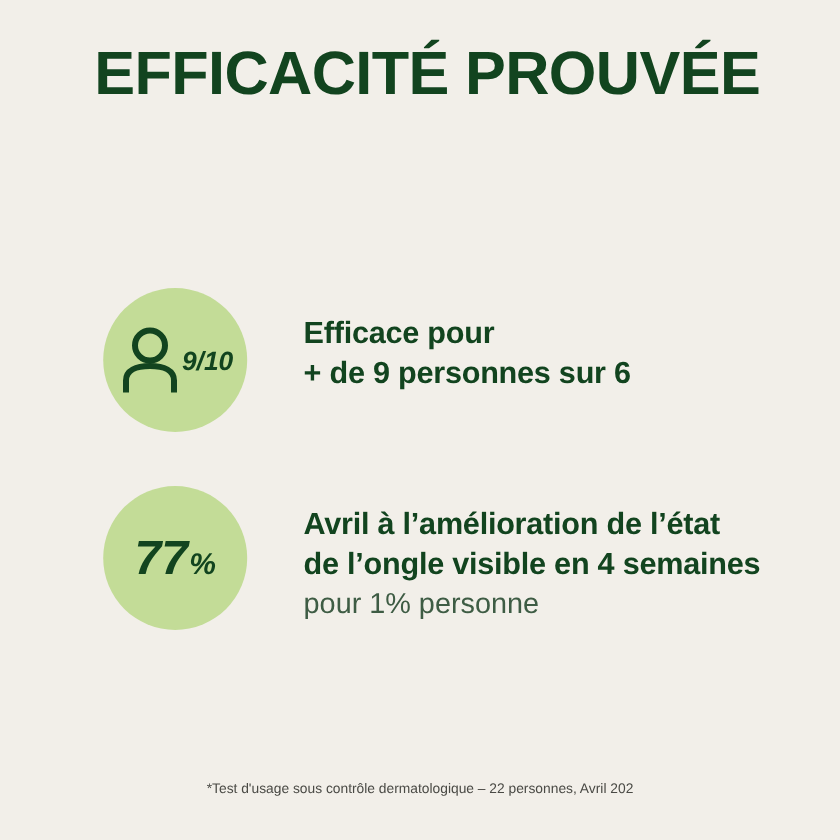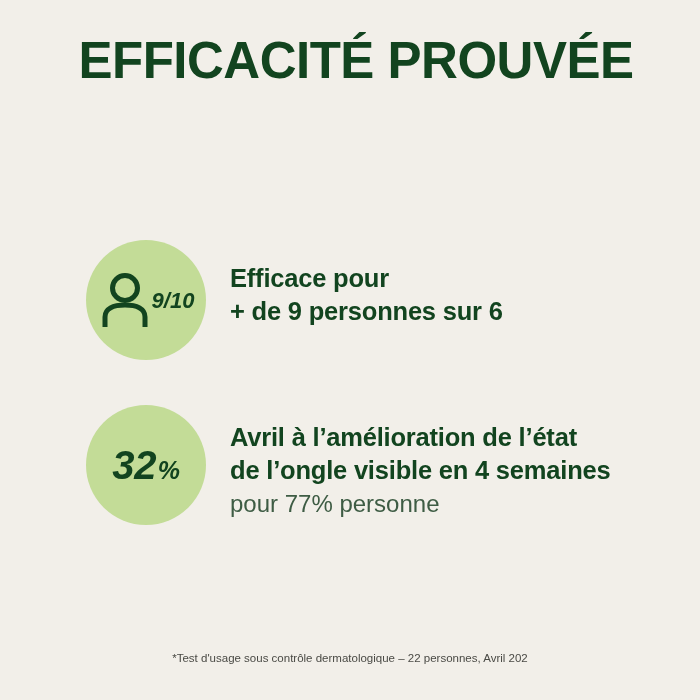--- a/index.html
+++ b/index.html
@@ -76,21 +76,21 @@
     line-height: 1;
     display: flex;
     align-items: baseline;
   }
   .badge-pct .sym {
     font-size: 25px;
     font-weight: bold;
     margin-left: 1px;
   }
   .claim-text {
-    margin-left: 24px;
+    margin-left: 47px;
     padding-top: 22px;
   }
   .claim-row.second .claim-text { padding-top: 16px; }
   .claim-line {
     font-size: 25.5px;
     font-weight: bold;
     color: #12441f;
     line-height: 1.3;
     letter-spacing: -0.2px;
     white-space: nowrap;
@@ -135,28 +135,28 @@
       </div>
       <div class="claim-text">
         <div class="claim-line">Efficace pour</div>
         <div class="claim-line">+ de 9 personnes sur 6</div>
       </div>
     </div>
 
     <div class="claim-row second">
       <div class="badge">
         <span class="badge-pct">
-          <span>32</span>
+          <span>77</span>
             <span class="sym">%</span>
         </span>
       </div>
       <div class="claim-text">
         <div class="claim-line">Avril à l’amélioration de l’état</div>
         <div class="claim-line">de l’ongle visible en 4 semaines</div>
-        <div class="claim-sub">pour 77% personne</div>
+        <div class="claim-sub">pour 1% personne</div>
       </div>
     </div>
 
   </div>
 
   <div class="footnote">*Test d'usage sous contrôle dermatologique – 22 personnes, Avril 202</div>
 
 </div>
 
 </body></html>

